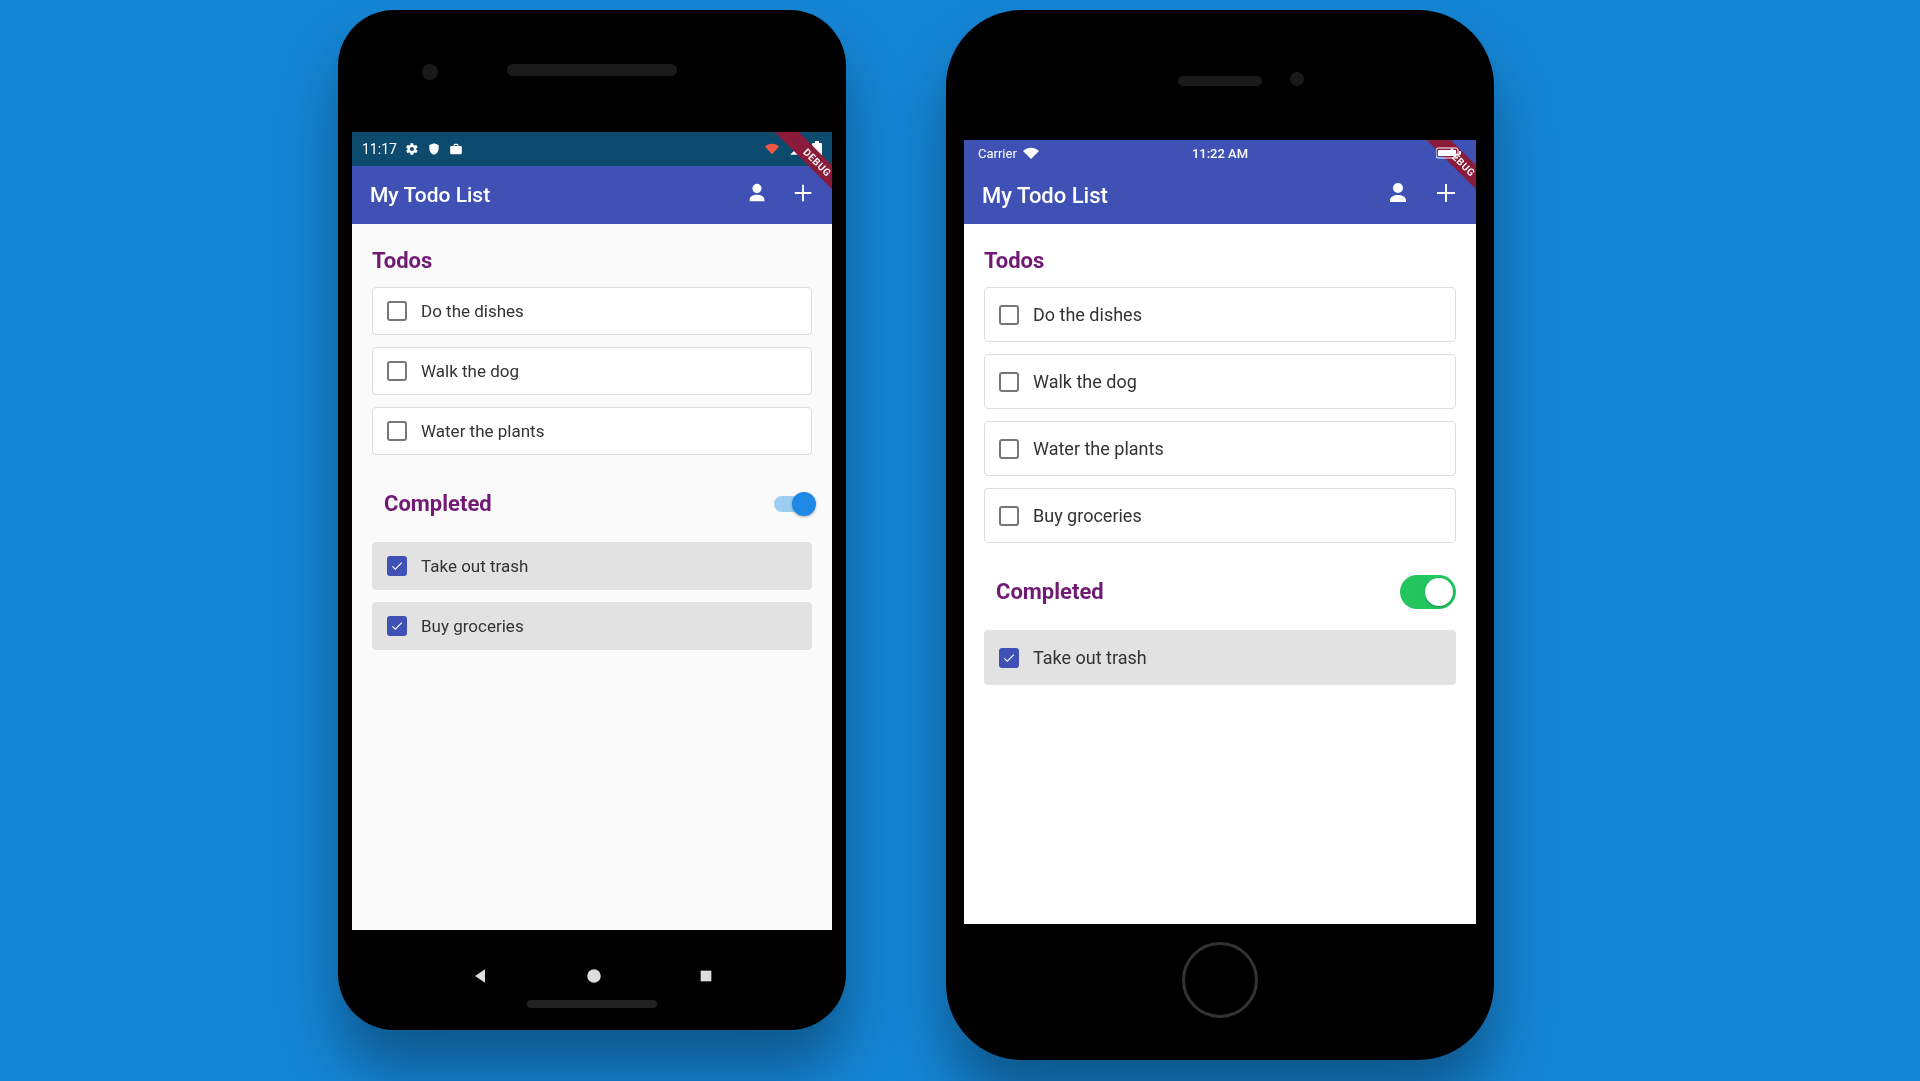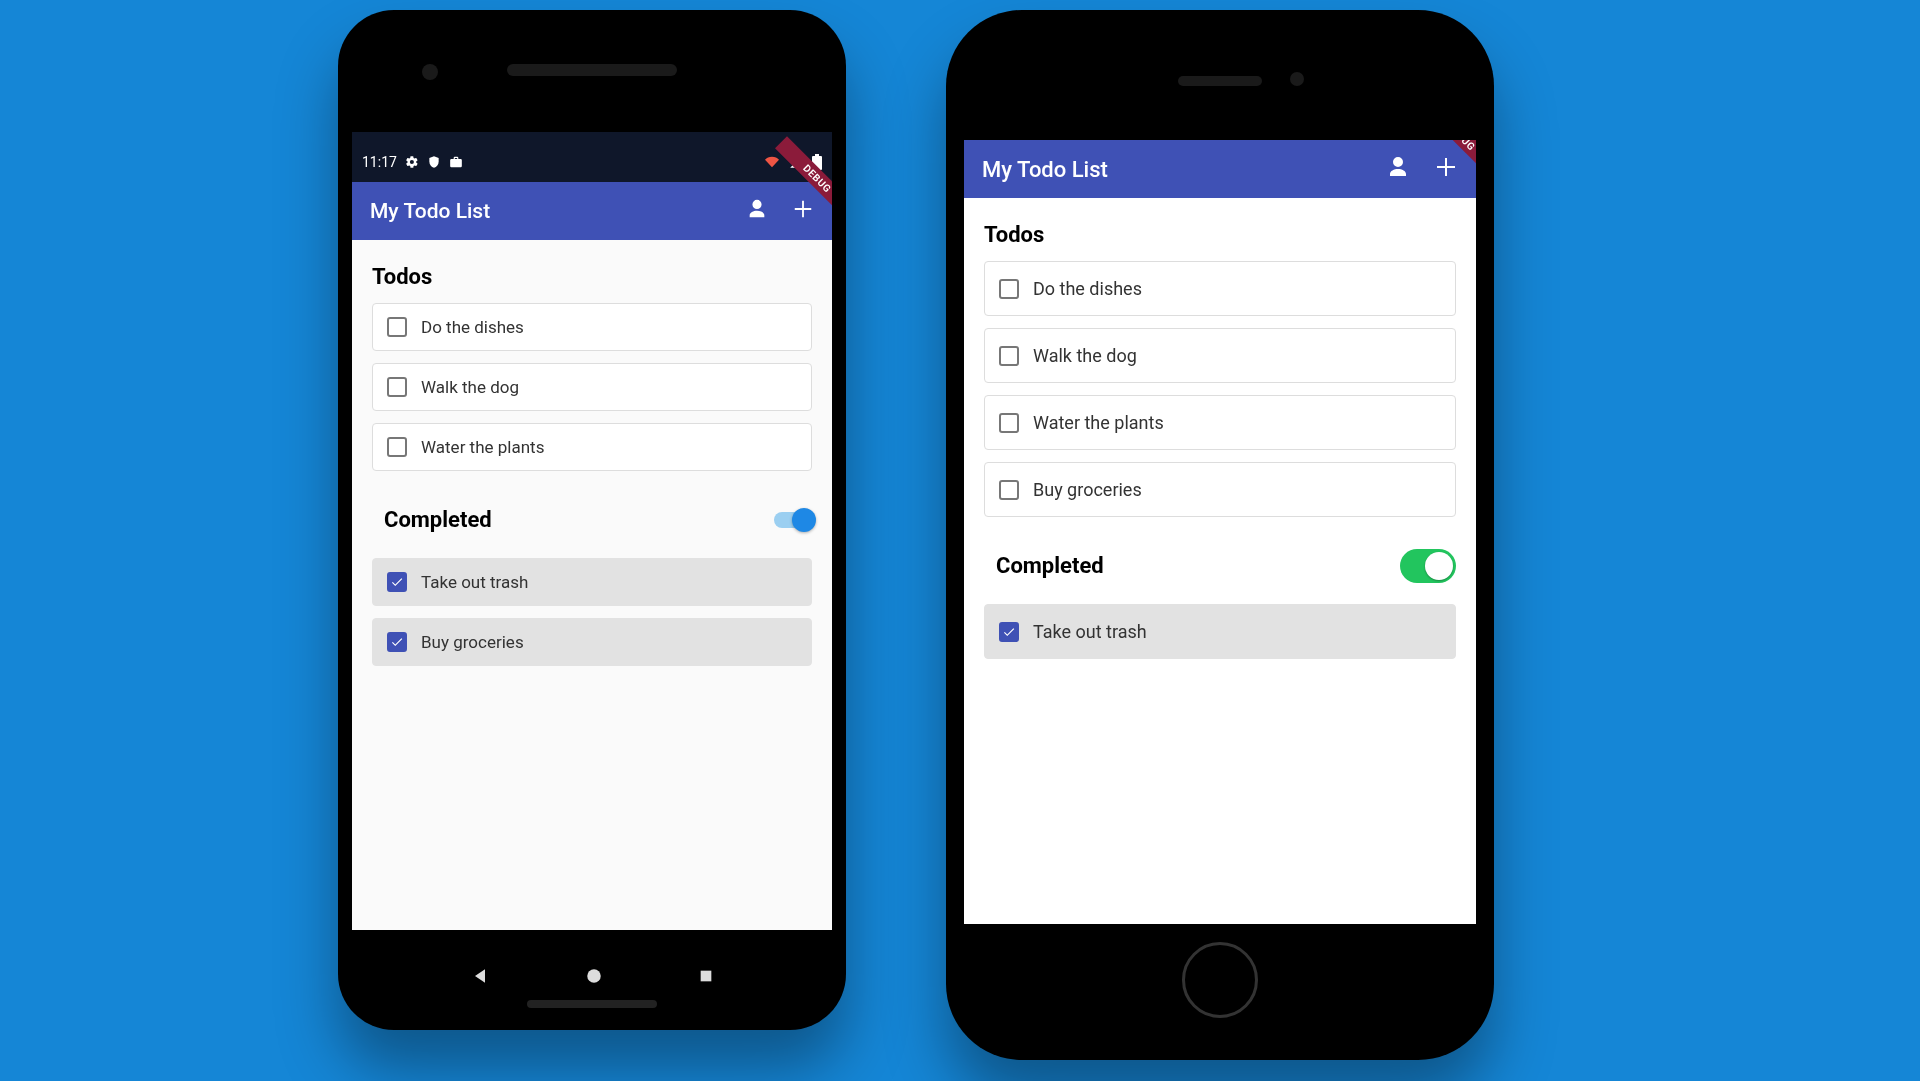--- a/index.html
+++ b/index.html
@@ -114,27 +114,27 @@
     transform:translateX(-50%);
     width:70px; height:70px;
     border:3px solid #333;
     border-radius:50%;
     background:#000;
   }
 
   
   .android-status {
     height: 26px;
-    background: #0f172a;
+    background: #0c4a6e;
     color: #fff;
     font-size: 14px;
     display: flex;
-    align-items: flex-end;
+    align-items: center;
     justify-content: space-between;
-    padding: 12px 10px;
+    padding: 4px 10px;
   }
   .android-status .left, .android-status .right {
     display:flex; align-items:center; gap:8px;
   }
   .android-status svg { fill:#fff; }
 
   .ios-status {
     height: 26px;
     background: #3f51b5;
     color:#fff;
@@ -189,21 +189,21 @@
     letter-spacing: .5px;
   }
 
   
   .body-content {
     padding: 16px 20px;
   }
   .section-title {
     font-size: 22px;
     font-weight: 700;
-    color: #000000;
+    color: #701a75;
     margin: 8px 0 14px;
   }
   .section-row {
     display:flex;
     align-items:center;
     justify-content:space-between;
     margin: 24px 0 14px;
   }
   .section-row .section-title { margin:12px; }
 
@@ -414,20 +414,36 @@
 
   <div class="ios-frame">
     <div class="bezel">
       <div class="ios-top">
         <div class="speaker"></div>
         <div class="cam"></div>
       </div>
 
       <div class="ios-screen">
 
+        <div class="ios-status">
+          <div class="left">
+            <span>Carrier</span>
+            <svg width="16" height="12" viewBox="0 0 24 18">
+                <path d="M12 18 0 6C3 3 7 1 12 1s9 2 12 5L12 18z"></path>
+              </svg>
+          </div>
+          <div class="center">11:22 AM</div>
+          <div class="right">
+            <svg width="26" height="12" viewBox="0 0 26 12">
+                <rect x="0" y="1" width="22" height="10" rx="2" fill="none" stroke="#fff" stroke-width="1"></rect>
+                <rect x="23" y="4" width="2" height="4" rx="1"></rect>
+                <rect x="2" y="3" width="18" height="6"></rect>
+              </svg>
+          </div>
+        </div>
 
         <div class="appbar ios">
           <div class="debug-banner">DEBUG</div>
           <span>My Todo List</span>
           <div class="actions">
             <span class="icon-btn">
               <svg width="24" height="24" viewBox="0 0 24 24">
                   <path d="M12 12a5 5 0 1 0-5-5 5 5 0 0 0 5 5zm0 2c-4 0-8 2-8 5v2h16v-2c0-3-4-5-8-5z"></path>
                 </svg>
             </span>

